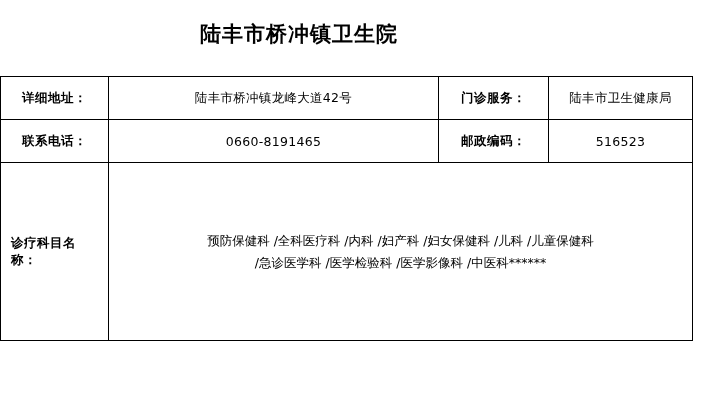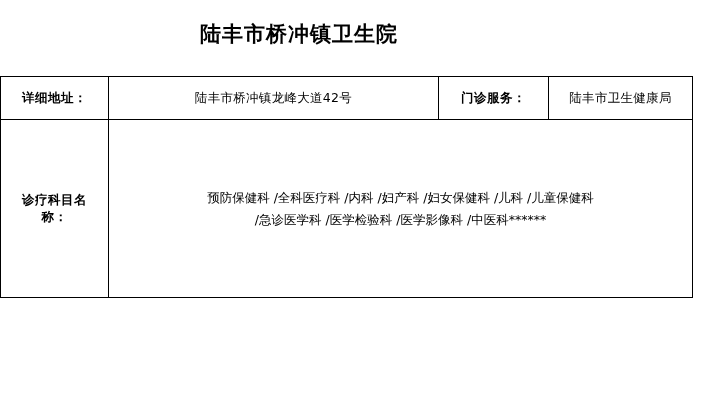--- a/index.html
+++ b/index.html
@@ -57,21 +57,21 @@
     height: 43px;
   }
   .row-services {
     height: 52px;
   }
   .row-dept {
     height: 178px;
   }
   td.dept-label {
     font-weight: bold;
-    text-align: center;
+    text-align: left;
     vertical-align: middle;
     letter-spacing: 0.5px;
   }
   td.dept-value {
     vertical-align: middle;
     line-height: 1.75;
     text-align: center;
   }
   .dept-line {
     display: block;
@@ -92,20 +92,26 @@
       <col style="width:110px">
       <col style="width:144px">
     </colgroup>
     <tbody>
       <tr class="row-h">
         <td class="label">详细地址：</td>
         <td class="value">陆丰市桥冲镇龙峰大道42号</td>
         <td class="label">门诊服务：</td>
         <td class="value">陆丰市卫生健康局</td>
       </tr>
+      <tr class="row-h">
+        <td class="label">联系电话：</td>
+        <td class="value">0660-8191465</td>
+        <td class="label">邮政编码：</td>
+        <td class="value">516523</td>
+      </tr>
       <tr class="row-dept">
         <td class="dept-label">诊疗科目名称：</td>
         <td class="dept-value" colspan="3">
           <span class="dept-line">预防保健科    /全科医疗科    /内科    /妇产科    /妇女保健科    /儿科    /儿童保健科</span>
           <span class="dept-line">/急诊医学科    /医学检验科    /医学影像科    /中医科******</span>
         </td>
       </tr>
     </tbody>
   </table>
 

